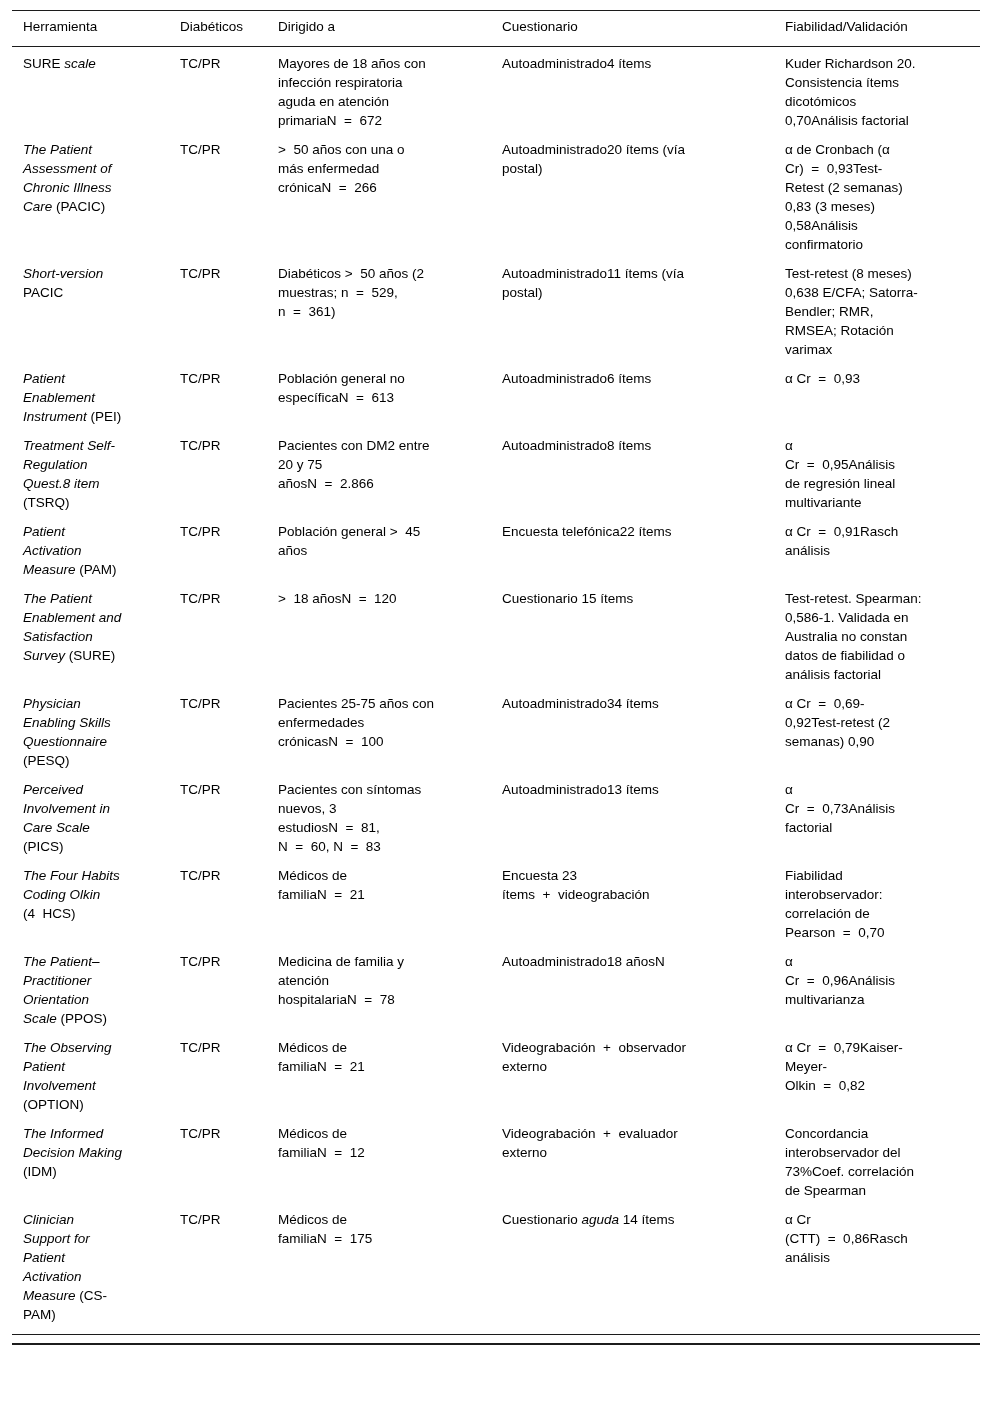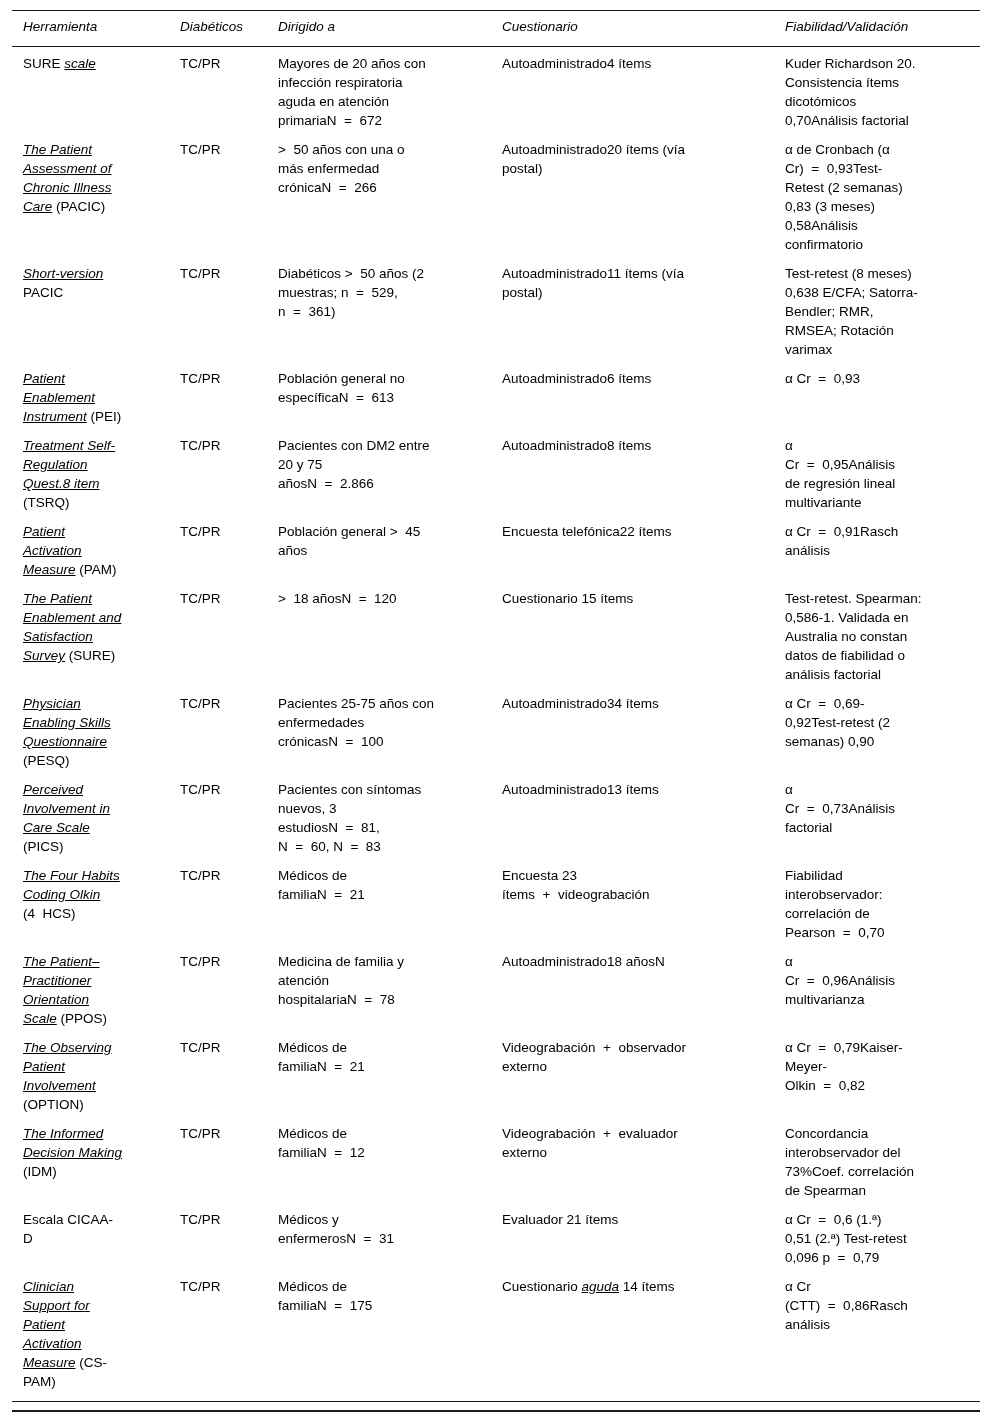--- a/index.html
+++ b/index.html
@@ -25,25 +25,24 @@
     vertical-align: top;
     text-align: left;
     font-weight: normal;
     white-space: pre-wrap;
     word-wrap: break-word;
     padding: 0 8px 10px 0;
   }
   thead th {
     padding: 6px 8px 10px 0;
     border-bottom: 1.5px solid #1c1c1c;
-    font-style: italic;
   }
   th:first-child, td:first-child { padding-left: 11px; }
   tbody tr:first-child td { padding-top: 7px; }
-  .it { font-style: italic; text-decoration: underline; }
+  .it { font-style: italic; }
   .bottom-rule {
     width: 968px;
     height: 8px;
     border-bottom: 2px solid #1c1c1c;
   }
 </style>
 </head>
 <body>
 
 <div class="page">
@@ -61,21 +60,21 @@
         <th>Diabéticos</th>
         <th>Dirigido a</th>
         <th>Cuestionario</th>
         <th>Fiabilidad/Validación</th>
       </tr>
     </thead>
     <tbody>
         <tr>
           <td class="col-tool"><span>SURE </span><span class="it">scale</span></td>
           <td class="col-category"><span>TC/PR</span></td>
-          <td class="col-target"><span>Mayores de 20 años con
+          <td class="col-target"><span>Mayores de 18 años con
 infección respiratoria
 aguda en atención
 primariaN  =  672</span></td>
           <td class="col-questionnaire"><span>Autoadministrado4 ítems</span></td>
           <td class="col-reliability"><span>Kuder Richardson 20.
 Consistencia ítems
 dicotómicos
 0,70Análisis factorial</span></td>
         </tr>
         <tr>
@@ -240,31 +239,20 @@
           <td class="col-target"><span>Médicos de
 familiaN  =  12</span></td>
           <td class="col-questionnaire"><span>Videograbación  +  evaluador
 externo</span></td>
           <td class="col-reliability"><span>Concordancia
 interobservador del
 73%Coef. correlación
 de Spearman</span></td>
         </tr>
         <tr>
-          <td class="col-tool"><span>Escala CICAA-
-D</span></td>
-          <td class="col-category"><span>TC/PR</span></td>
-          <td class="col-target"><span>Médicos y
-enfermerosN  =  31</span></td>
-          <td class="col-questionnaire"><span>Evaluador 21 ítems</span></td>
-          <td class="col-reliability"><span>α Cr  =  0,6 (1.ª)
-0,51 (2.ª) Test-retest
-0,096 p  =  0,79</span></td>
-        </tr>
-        <tr>
           <td class="col-tool"><span class="it">Clinician
 Support for
 Patient
 Activation
 Measure</span><span> (CS-
 PAM)</span></td>
           <td class="col-category"><span>TC/PR</span></td>
           <td class="col-target"><span>Médicos de
 familiaN  =  175</span></td>
           <td class="col-questionnaire"><span>Cuestionario </span><span class="it">aguda</span><span> 14 ítems</span></td>

